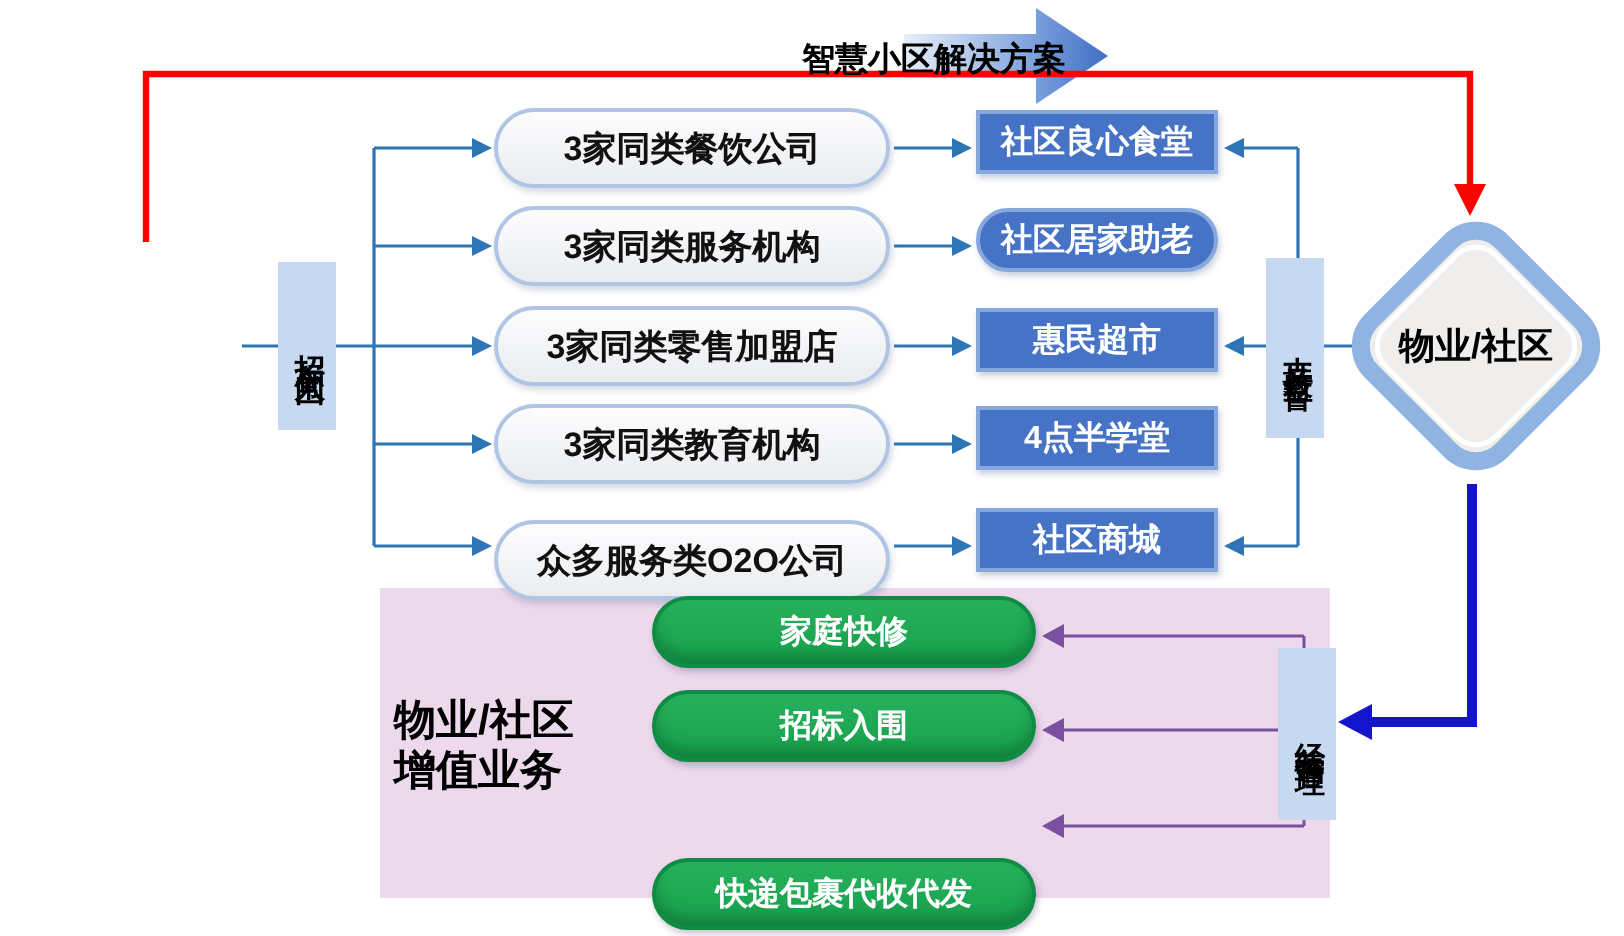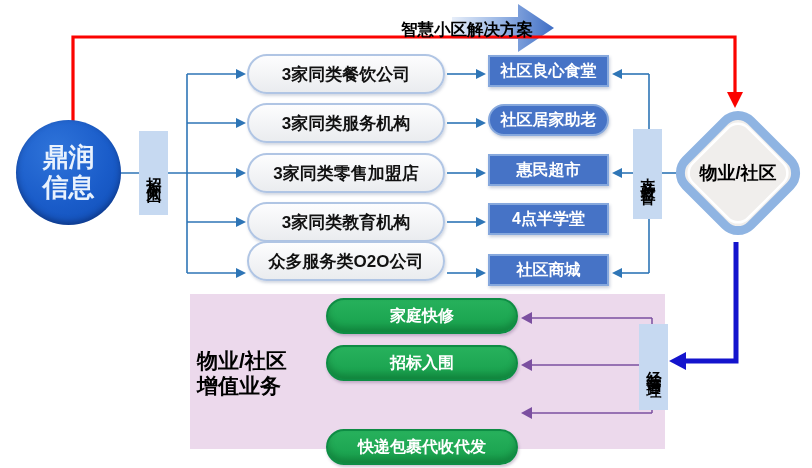--- a/index.html
+++ b/index.html
@@ -103,36 +103,32 @@
       <polygon points="521,413 532,407 532,419"></polygon>
     </g>
 
     <path d="M73 121 V37 H735 V96" stroke="#fb0300" stroke-width="3.2" fill="none"></path>
     <polygon points="735,108 727,92 743,92" fill="#fb0300"></polygon>
 
     <path d="M736 242 V361 H686" stroke="#1414cd" stroke-width="5" fill="none"></path>
     <polygon points="669,361 686,352 686,370" fill="#1414cd"></polygon>
   </svg>
 
-  <div class="node source-circle">
-    <span>鼎润</span>
-    <span>信息</span>
-  </div>
 
   <div class="vlabel" style="left:139px;top:131px;height:84px;">招标入围</div>
   <div class="vlabel" style="left:633px;top:129px;height:90px;">支持监督</div>
   <div class="vlabel" style="left:639px;top:324px;height:86px;">经营管理</div>
 
   <div class="banner-text">智慧小区解决方案</div>
 
   <div class="node gray-pill" style="top:54px;">3家同类餐饮公司</div>
   <div class="node gray-pill" style="top:103px;">3家同类服务机构</div>
   <div class="node gray-pill" style="top:153px;">3家同类零售加盟店</div>
   <div class="node gray-pill" style="top:202px;">3家同类教育机构</div>
-  <div class="node gray-pill" style="top:241px;">众多服务类O2O公司</div>
+  <div class="node gray-pill" style="top:260px;">众多服务类O2O公司</div>
 
   <div class="node blue-box" style="top:55px;">社区良心食堂</div>
   <div class="node blue-box" style="top:104px;border-radius:16px;">社区居家助老</div>
   <div class="node blue-box" style="top:154px;">惠民超市</div>
   <div class="node blue-box" style="top:203px;">4点半学堂</div>
   <div class="node blue-box" style="top:254px;">社区商城</div>
 
   <svg class="diamond-wrap" width="145" height="140" viewBox="0 0 145 140">
     <g transform="rotate(45 72 69)">
       <rect x="26" y="23" width="92" height="92" rx="18" fill="#f0eeec" stroke="#8fb4e2" stroke-width="9"></rect>

